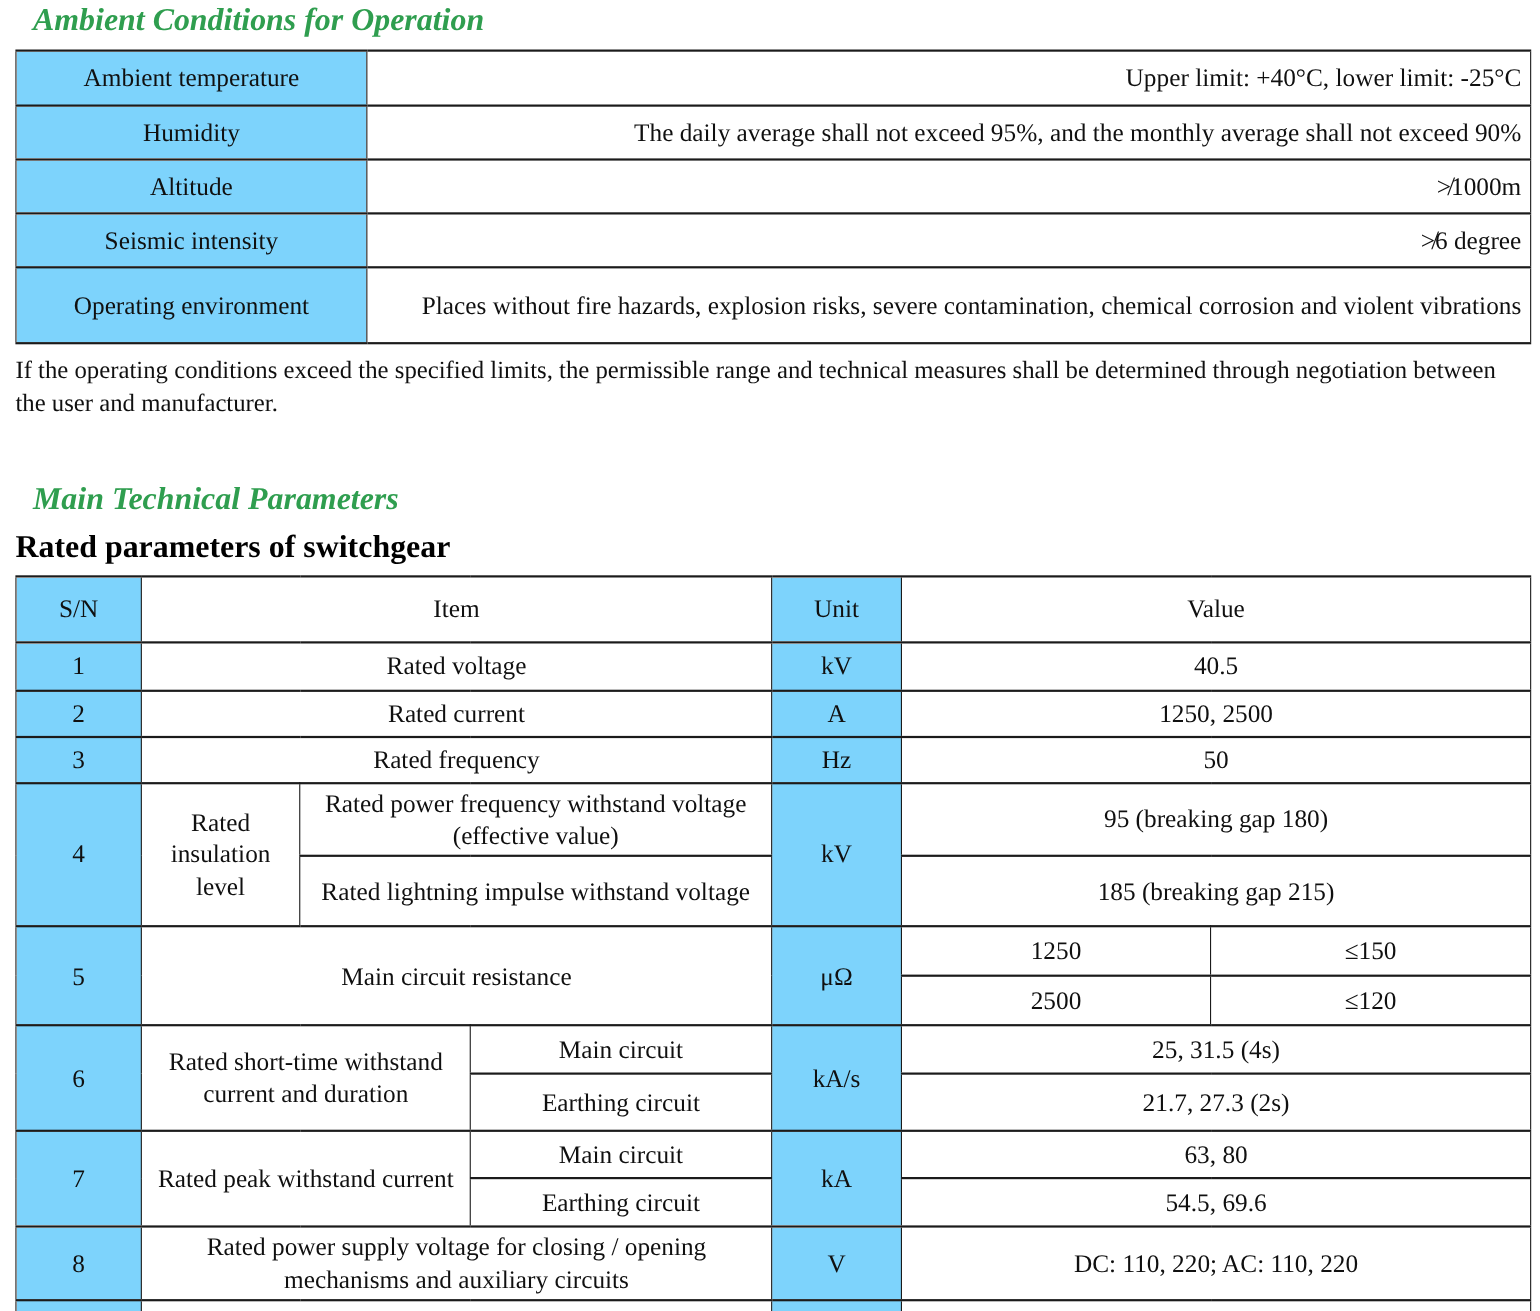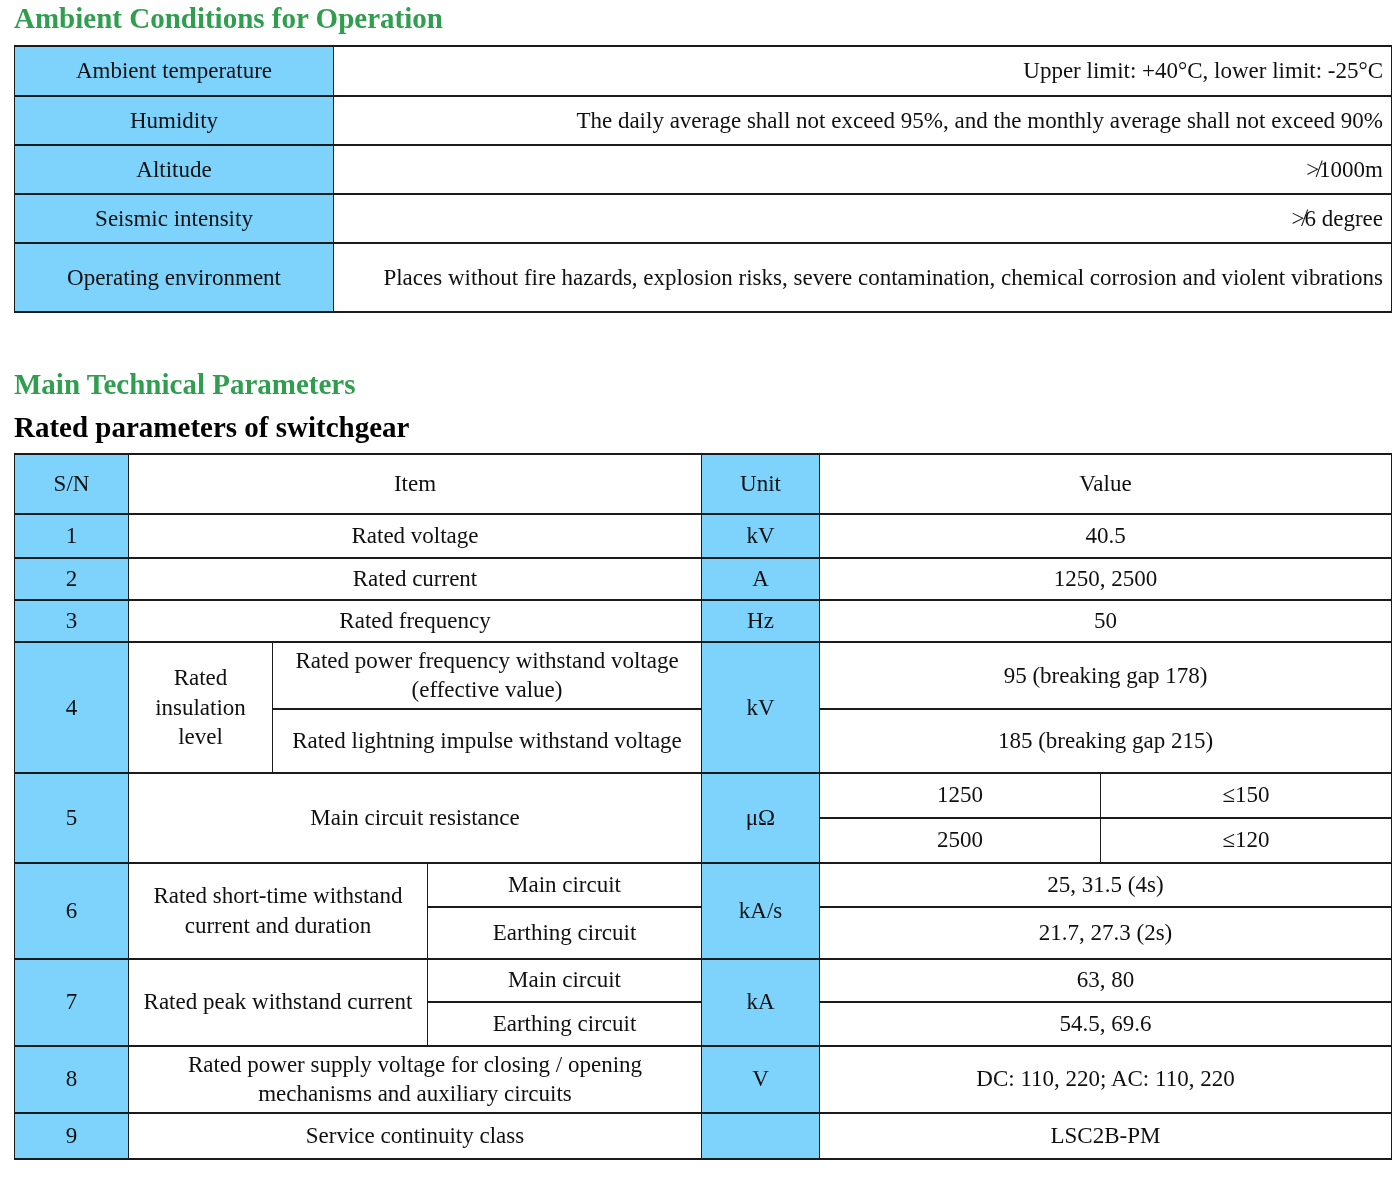--- a/index.html
+++ b/index.html
@@ -10,21 +10,22 @@
     color: #101010;
     font-family: "Liberation Serif", "DejaVu Serif", serif;
   }
   .page { padding: 3px 9px 12px 14px; }
 
   h1.sec {
     color: #2f9e4f;
     font-size: 29px;
     line-height: 1.1;
     font-weight: bold;
-    margin: 0 0 10px 0;
+    margin: 0 0 10px 16px;
+    font-style: italic;
   }
   h1.sec2 { margin-top: 56px; margin-bottom: 6px; }
   h2.sub {
     font-size: 29px;
     font-weight: bold;
     margin: 10px 0 9px 0;
     color: #000;
   }
 
   table {
@@ -83,20 +84,21 @@
         <td class="g">Seismic intensity</td>
         <td class="left">≯6 degree</td>
       </tr>
       <tr style="height:69px">
         <td class="g">Operating environment</td>
         <td class="left">Places without fire hazards, explosion risks, severe contamination, chemical corrosion and violent vibrations</td>
       </tr>
     </tbody>
   </table>
 
+  <p class="note">If the operating conditions exceed the specified limits, the permissible range and technical measures shall be determined through negotiation between the user and manufacturer.</p>
 
   <h1 class="sec sec2">Main Technical Parameters</h1>
   <h2 class="sub">Rated parameters of switchgear</h2>
 
   <table>
     <colgroup>
       <col style="width:114px">
         <col style="width:144px">
         <col style="width:155px">
         <col style="width:274px">
@@ -131,21 +133,21 @@
         <td colspan="3">Rated frequency</td>
         <td class="g">Hz</td>
         <td colspan="2">50</td>
       </tr>
 
       <tr style="height:64px">
         <td class="g" rowspan="2">4</td>
         <td rowspan="2">Rated insulation level</td>
         <td colspan="2">Rated power frequency withstand voltage (effective value)</td>
         <td class="g" rowspan="2">kV</td>
-        <td colspan="2">95 (breaking gap 178)</td>
+        <td colspan="2">95 (breaking gap 180)</td>
       </tr>
       <tr style="height:64px">
         <td colspan="2">Rated lightning impulse withstand voltage</td>
         <td colspan="2">185 (breaking gap 215)</td>
       </tr>
 
       <tr style="height:45px">
         <td class="g" rowspan="2">5</td>
         <td colspan="3" rowspan="2">Main circuit resistance</td>
         <td class="g" rowspan="2">μΩ</td>

